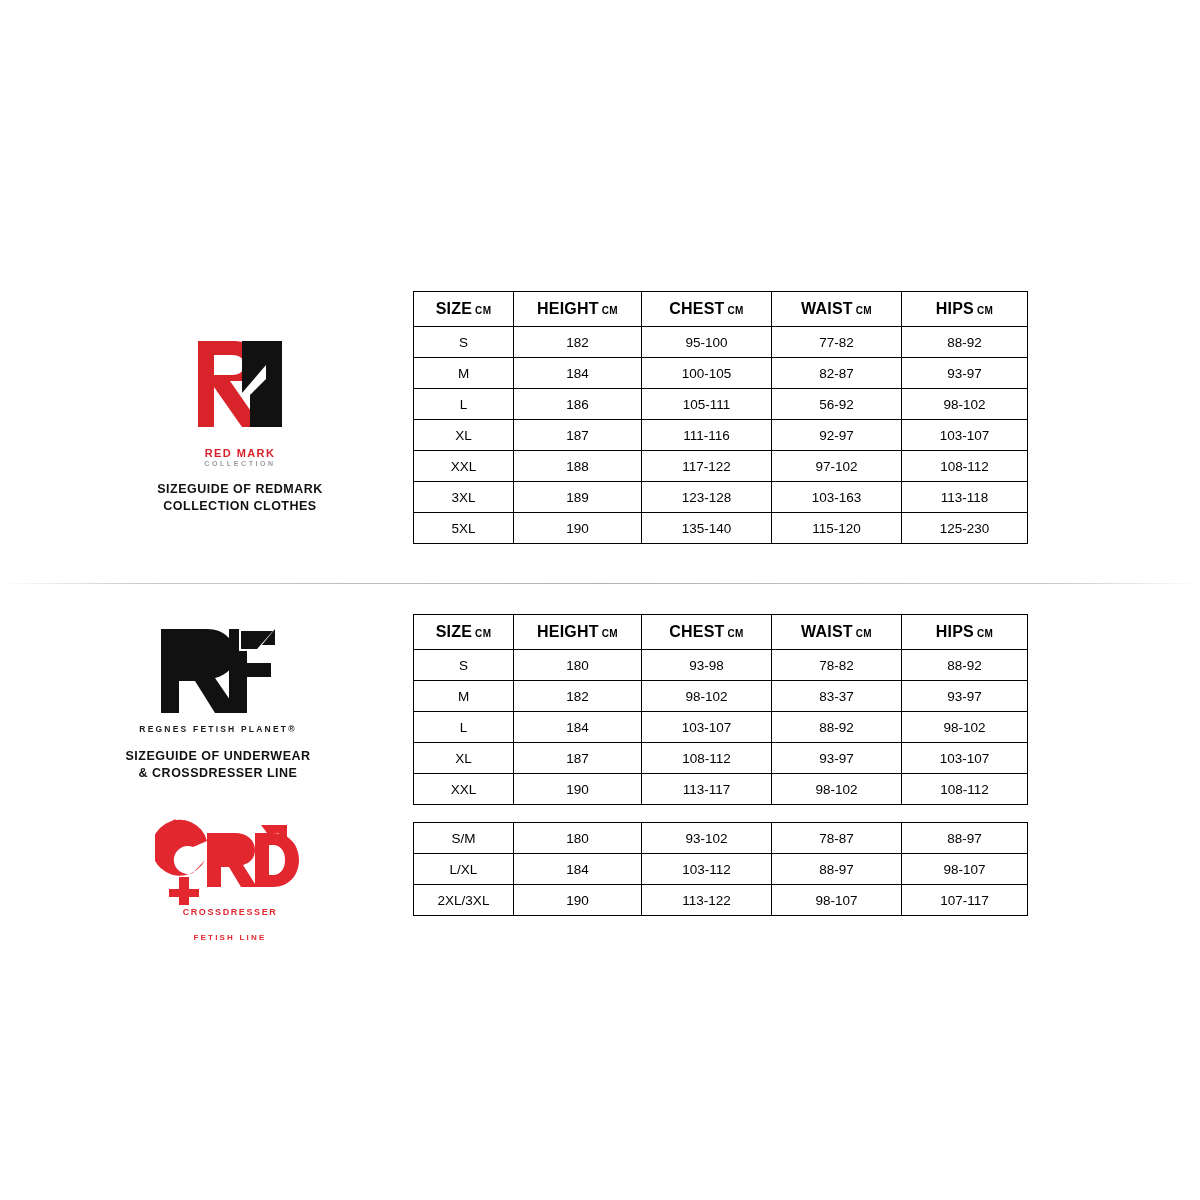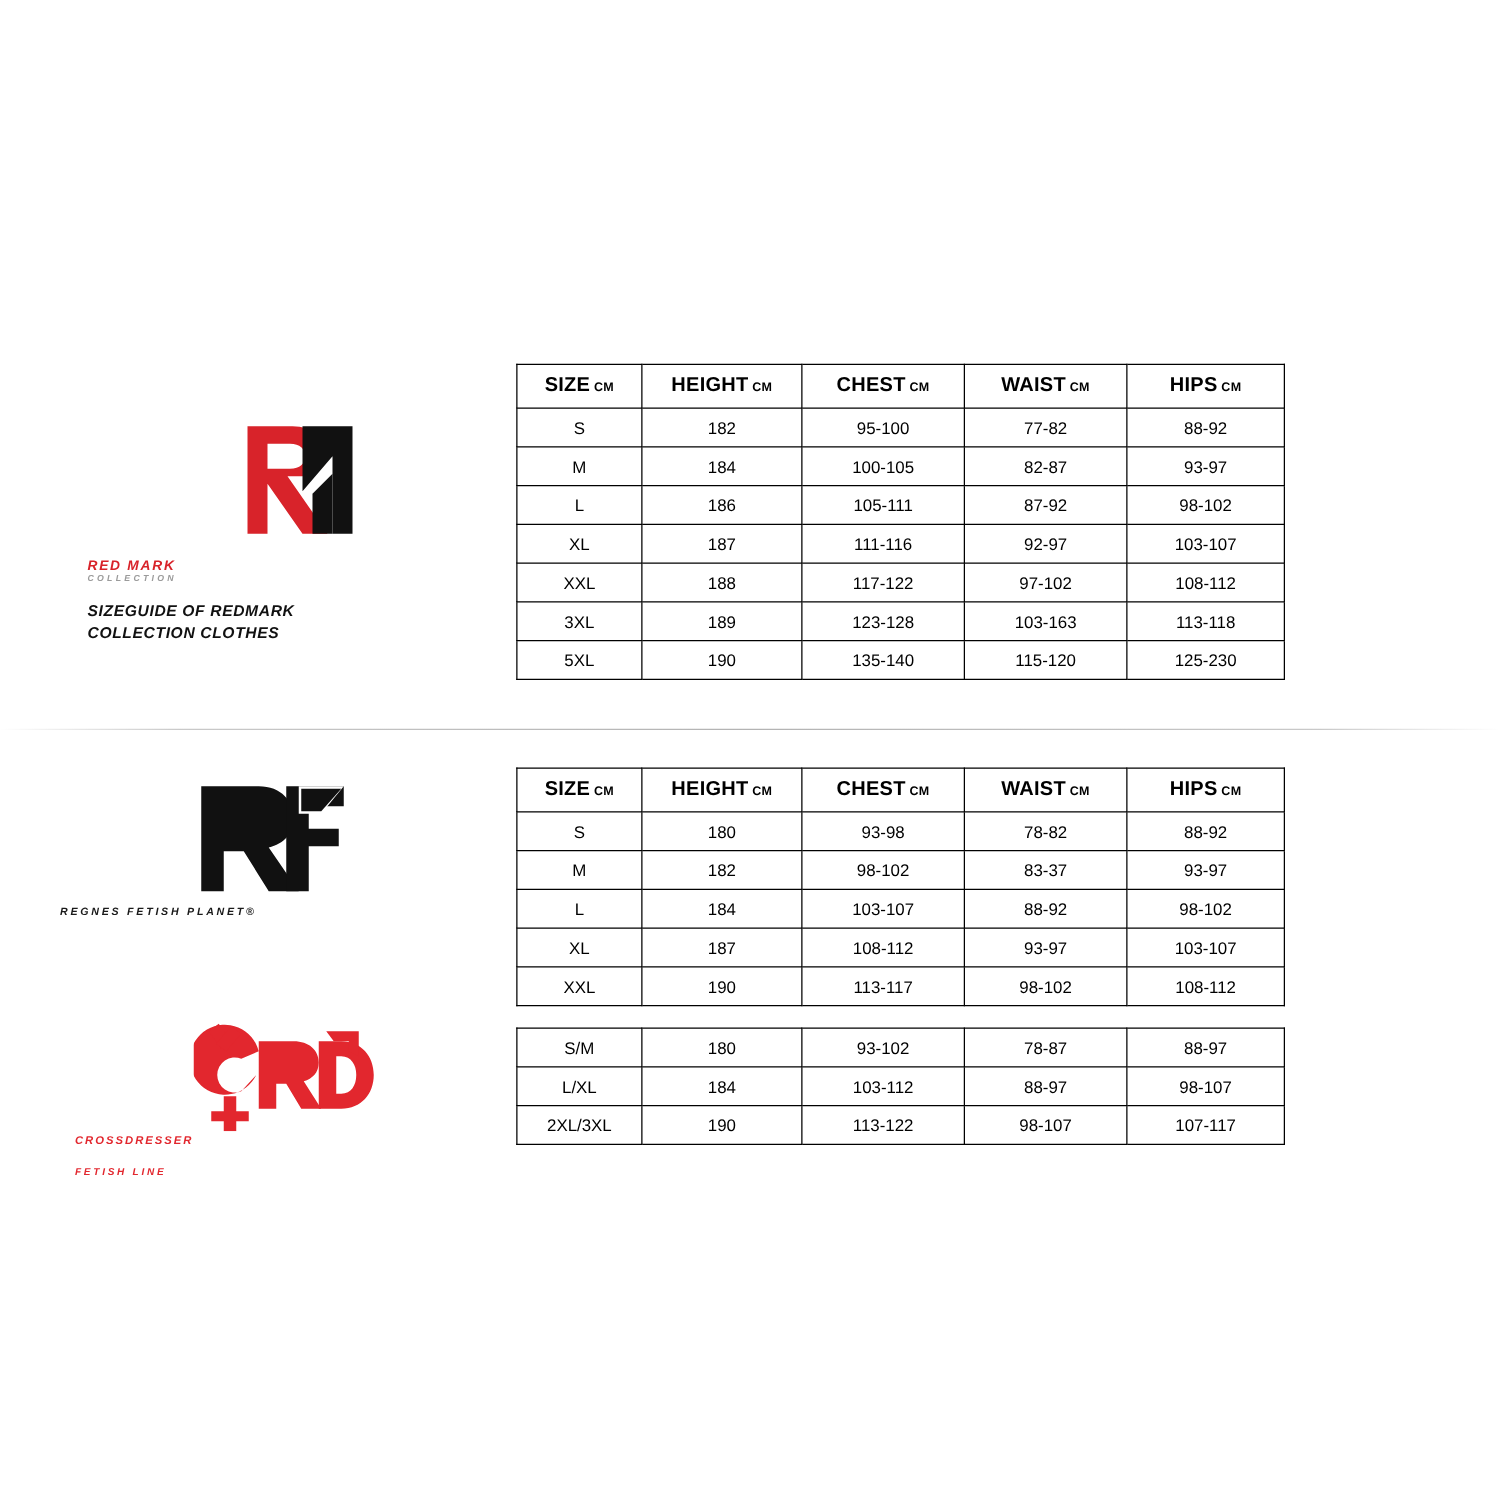--- a/index.html
+++ b/index.html
@@ -25,22 +25,22 @@
     position: absolute;
     left: 0;
     width: 1200px;
     height: 1px;
     background: linear-gradient(to right, #ffffff 0%, #c9c9c9 12%, #b3b3b3 50%, #c9c9c9 88%, #ffffff 100%);
   }
 
   
   .brand {
     position: absolute;
+    text-align: center;
     width: 340px;
-    font-style: italic;
   }
   .brand-caption {
     font-size: 12.5px;
     font-weight: bold;
     letter-spacing: 0.5px;
     line-height: 1.35;
     margin-top: 14px;
     color: #111;
   }
 
@@ -197,21 +197,21 @@
         <td>M</td>
         <td>184</td>
         <td>100-105</td>
         <td>82-87</td>
         <td>93-97</td>
       </tr>
       <tr>
         <td>L</td>
         <td>186</td>
         <td>105-111</td>
-        <td>87-92</td>
+        <td>56-92</td>
         <td>98-102</td>
       </tr>
       <tr>
         <td>XL</td>
         <td>187</td>
         <td>111-116</td>
         <td>92-97</td>
         <td>103-107</td>
       </tr>
       <tr>
@@ -243,20 +243,24 @@
       <svg width="130" height="92" viewBox="0 0 130 92" xmlns="http://www.w3.org/2000/svg">
         <path d="M8 4 L54 4 C72 4 82 16 82 30 C82 42 74 50 62 53 L86 88 L62 88
                  L42 56 L26 56 L26 88 L8 88 Z
                  M26 20 L50 20 C58 20 64 24 64 30 C64 36 58 40 50 40 L26 40 Z" fill="#111111"></path>
         <path d="M76 4 L122 4 L122 20 L94 20 L94 38 L118 38 L118 52 L94 52 L94 88 L76 88 Z" fill="#111111"></path>
         <path d="M86 4 L122 4 L104 26 L86 26 Z" fill="#ffffff"></path>
         <path d="M88 6 L120 6 L104 24 L88 24 Z" fill="#111111"></path>
       </svg>
     </div>
     <div class="rfp-name">REGNES FETISH PLANET®</div>
+    <div class="brand-caption">
+      <div>SIZEGUIDE OF UNDERWEAR</div>
+      <div>&amp; CROSSDRESSER LINE</div>
+    </div>
   </div>
 
   <div class="brand" style="left:60px; top:815px;">
     <div class="crd-logo">
       <svg width="150" height="90" viewBox="0 0 150 90" xmlns="http://www.w3.org/2000/svg">
 
         <path d="M50 45 A28 28 0 1 1 52 26 L38 32 A14 14 0 1 0 38 58 Z" fill="#e2272e"></path>
 
         <path d="M52 18 L80 18 C92 18 100 25 100 35 C100 43 95 48 88 50 L102 72 L86 72
                  L74 52 L66 52 L66 72 L52 72 Z

